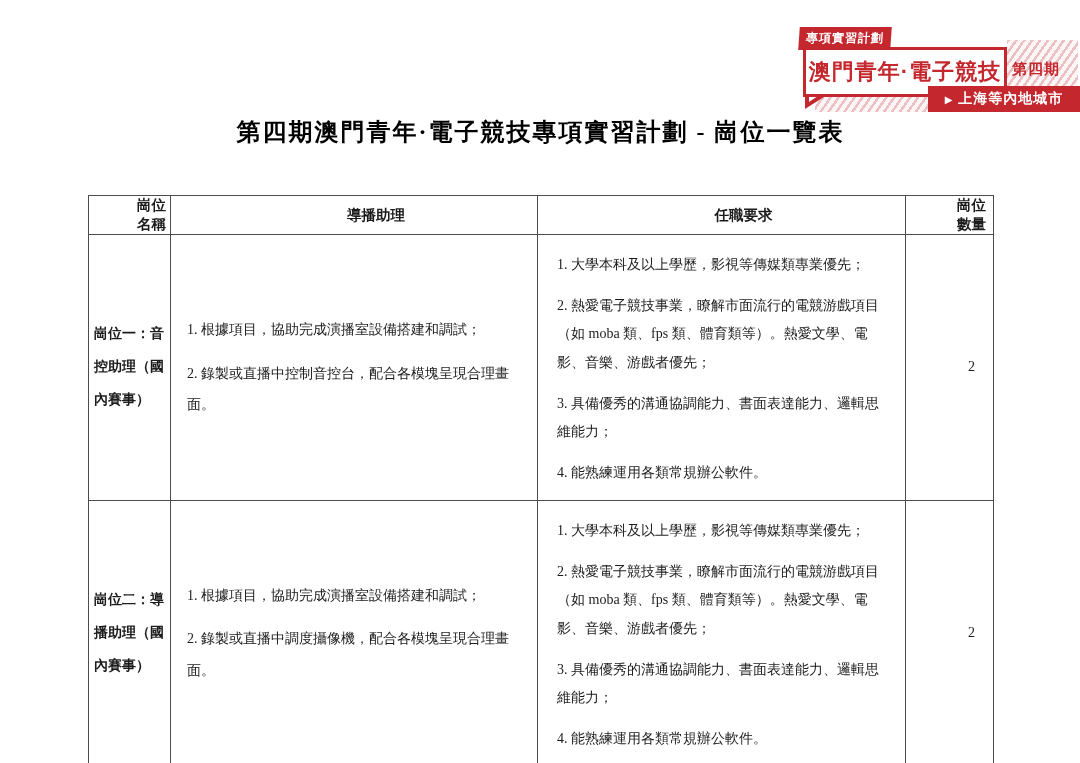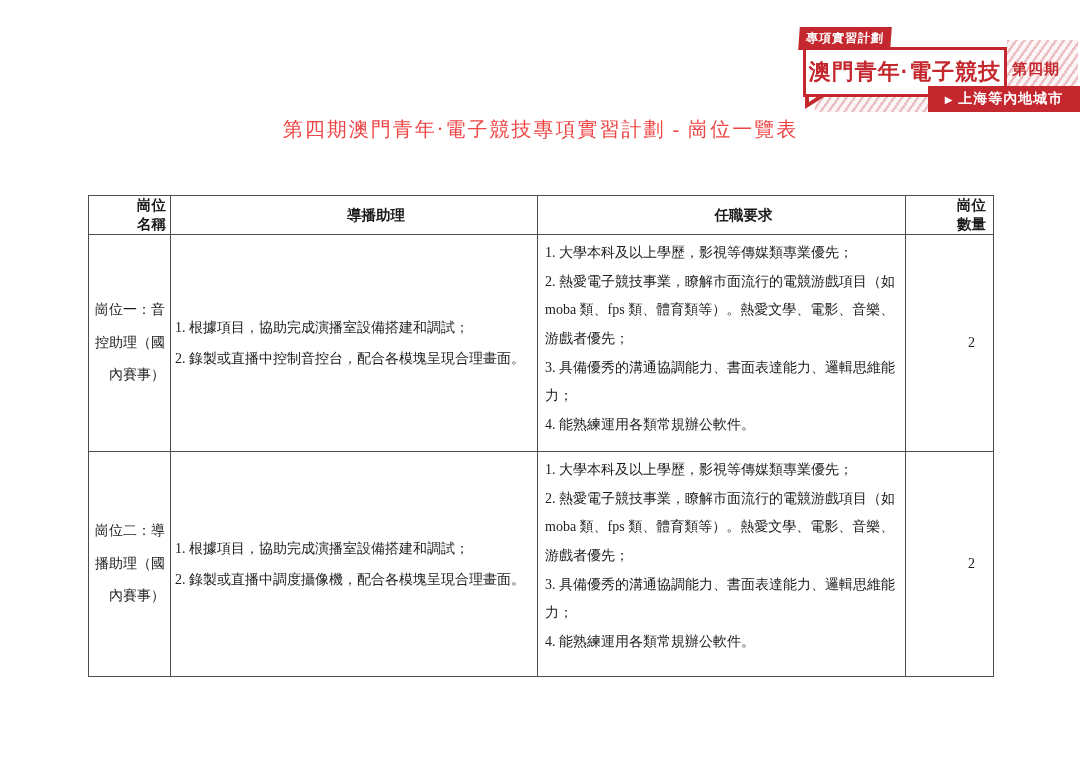--- a/index.html
+++ b/index.html
@@ -63,22 +63,22 @@
     display: flex; align-items: center; justify-content: center;
     letter-spacing: 1px;
     font-family: "Liberation Sans", "DejaVu Sans", sans-serif;
   }
   .logo-banner .arrow { font-size: 10px; margin-right: 5px; color: #ffffff; }
 
   
   .page-title {
     position: absolute; left: 88px; top: 116px; width: 905px;
     text-align: center;
-    font-size: 20px; font-weight: normal; letter-spacing: 2px;
-    color: #ef4444;
+    font-size: 24px; font-weight: bold; letter-spacing: 2px;
+    color: #000000;
   }
 
   
   table.doc-table {
     position: absolute; left: 88px; top: 195px;
     width: 905px; table-layout: fixed; border-collapse: collapse;
   }
   .doc-table th, .doc-table td {
     border: 1px solid #4d4d4d;
     font-size: 14px;
@@ -89,35 +89,36 @@
   .doc-table col.c2 { width: 367px; }
   .doc-table col.c3 { width: 368px; }
   .doc-table col.c4 { width: 88px; }
   .doc-table thead tr { height: 33px; }
   .doc-table th { font-weight: bold; text-align: center; font-size: 14.5px; }
   .doc-table tr.row-1 { height: 217px; }
   .doc-table tr.row-2 { height: 225px; }
   td.cell-name {
     padding: 17px 5px;
     line-height: 2.35;
-    text-align: right;
+    text-align: left;
+    font-weight: bold;
   }
   td.cell-intro {
     padding: 0 4px;
     line-height: 2.25;
     text-align: left;
   }
   td.cell-req {
     padding: 4px 6px 0 7px;
     vertical-align: top;
     line-height: 2.05;
     text-align: left;
   }
   td.cell-count { text-align: center; }
-  td p { margin: 0; }
+  td p { margin: 12px; }
 </style>
 </head>
 <body>
 
 <div class="logo">
   <div class="hatch hatch-right"></div>
   <div class="hatch hatch-bottom"></div>
   <div class="logo-tail-outer"></div>
   <div class="logo-tail-inner"></div>
   <div class="logo-tag">專項實習計劃</div>

